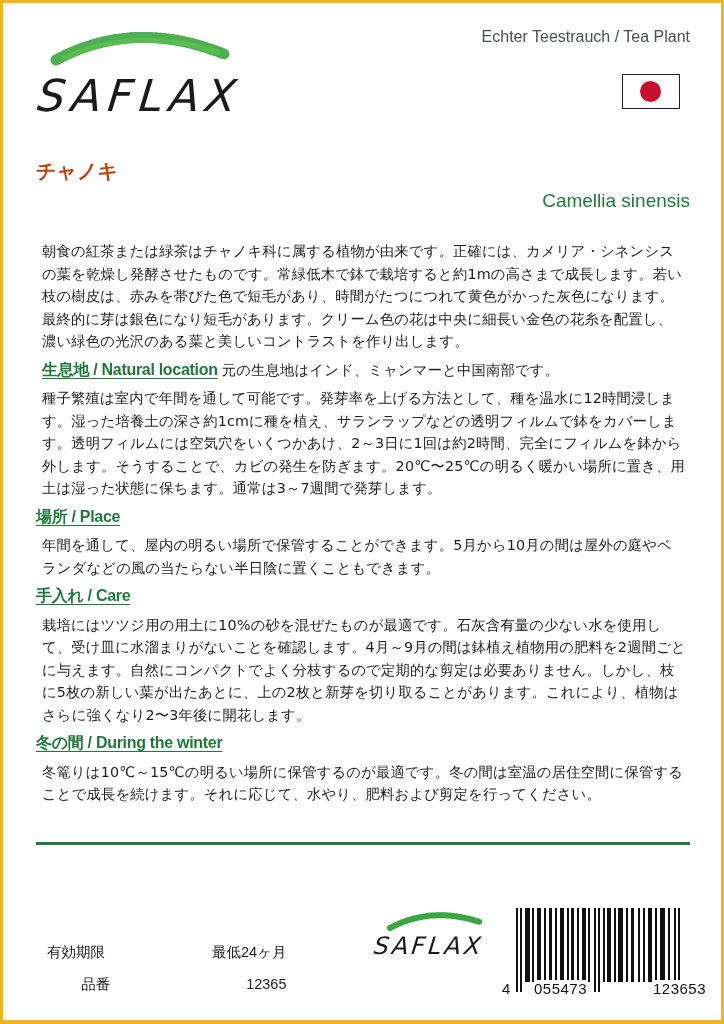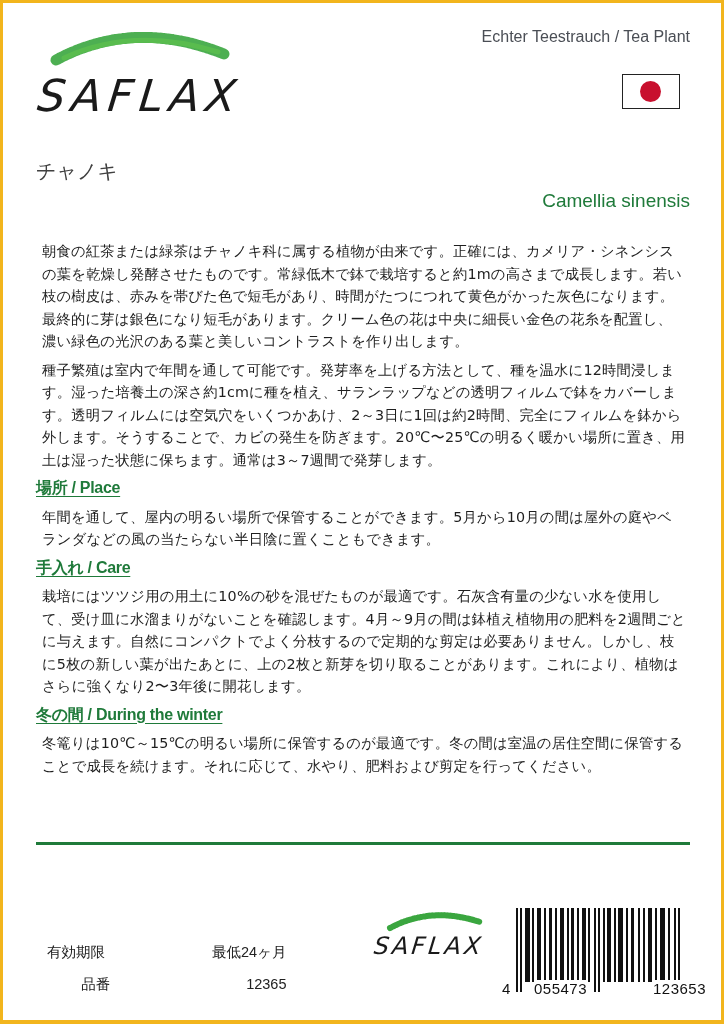--- a/index.html
+++ b/index.html
@@ -7,21 +7,21 @@
          font-family: "DejaVu Sans", "Liberation Sans", sans-serif; color: #1e1e1e; }
   .frame { position: absolute; left: 0; top: 0; width: 724px; height: 1024px;
            box-sizing: border-box; border: 3px solid #f2b51d; border-bottom-width: 4px; }
   .logo { position: absolute; }
   .logo svg { display: block; }
   .top-title { position: absolute; right: 34px; top: 28px; font-size: 16px; color: #4a4e55;
                font-family: "Liberation Sans", sans-serif; }
   .flag { position: absolute; left: 622px; top: 74px; width: 58px; height: 35px;
           box-sizing: border-box; border: 1.5px solid #222; background: #fff; }
   .flag .sun { position: absolute; left: 17px; top: 6px; width: 21px; height: 21px; border-radius: 50%; background: #c8102e; }
-  .jp-name { position: absolute; left: 36px; top: 158px; font-size: 20px; font-weight: normal; color: #404040; }
+  .jp-name { position: absolute; left: 36px; top: 158px; font-size: 20px; font-weight: bold; color: #c2410c; }
   .latin-name { position: absolute; right: 34px; top: 190px; font-size: 19px; color: #1f7a3a;
                 font-family: "Liberation Sans", sans-serif; }
   .content { position: absolute; left: 36px; top: 234px; width: 656px; font-size: 14.3px; line-height: 22.5px; letter-spacing: 0.2px; }
   .content p { margin: 6px; }
   .intro { margin-bottom: 6px !important; }
   .sec { margin-top: 6px; }
   .sec-h { color: #1f7a3a; font-weight: bold; text-decoration: underline; text-underline-offset: 3px;
            font-family: "Liberation Sans", sans-serif; font-size: 16px; letter-spacing: -0.3px; }
   .inline-sec .sec-h { margin-right: 4px; }
   .divider { position: absolute; left: 36px; top: 842px; width: 654px; height: 3px; background: #1f7a3a; }
@@ -50,20 +50,23 @@
 <div class="flag">
   <div class="sun"></div>
 </div>
 
 <div class="jp-name">チャノキ</div>
 <div class="latin-name">Camellia sinensis</div>
 
 <div class="content">
   <p class="intro">朝食の紅茶または緑茶はチャノキ科に属する植物が由来です。正確には、カメリア・シネンシスの葉を乾燥し発酵させたものです。常緑低木で鉢で栽培すると約1mの高さまで成長します。若い枝の樹皮は、赤みを帯びた色で短毛があり、時間がたつにつれて黄色がかった灰色になります。最終的に芽は銀色になり短毛があります。クリーム色の花は中央に細長い金色の花糸を配置し、濃い緑色の光沢のある葉と美しいコントラストを作り出します。</p>
 
+  <p class="sec inline-sec">
+    <span class="sec-h">生息地 / Natural location</span><span>元の生息地はインド、ミャンマーと中国南部です。</span>
+  </p>
 
   <div class="sec">
     <p>種子繁殖は室内で年間を通して可能です。発芽率を上げる方法として、種を温水に12時間浸します。湿った培養土の深さ約1cmに種を植え、サランラップなどの透明フィルムで鉢をカバーします。透明フィルムには空気穴をいくつかあけ、2～3日に1回は約2時間、完全にフィルムを鉢から外します。そうすることで、カビの発生を防ぎます。20℃〜25℃の明るく暖かい場所に置き、用土は湿った状態に保ちます。通常は3～7週間で発芽します。</p>
   </div>
 
   <div class="sec">
     <div class="sec-h">場所 / Place</div>
     <p>年間を通して、屋内の明るい場所で保管することができます。5月から10月の間は屋外の庭やベランダなどの風の当たらない半日陰に置くこともできます。</p>
   </div>
 

